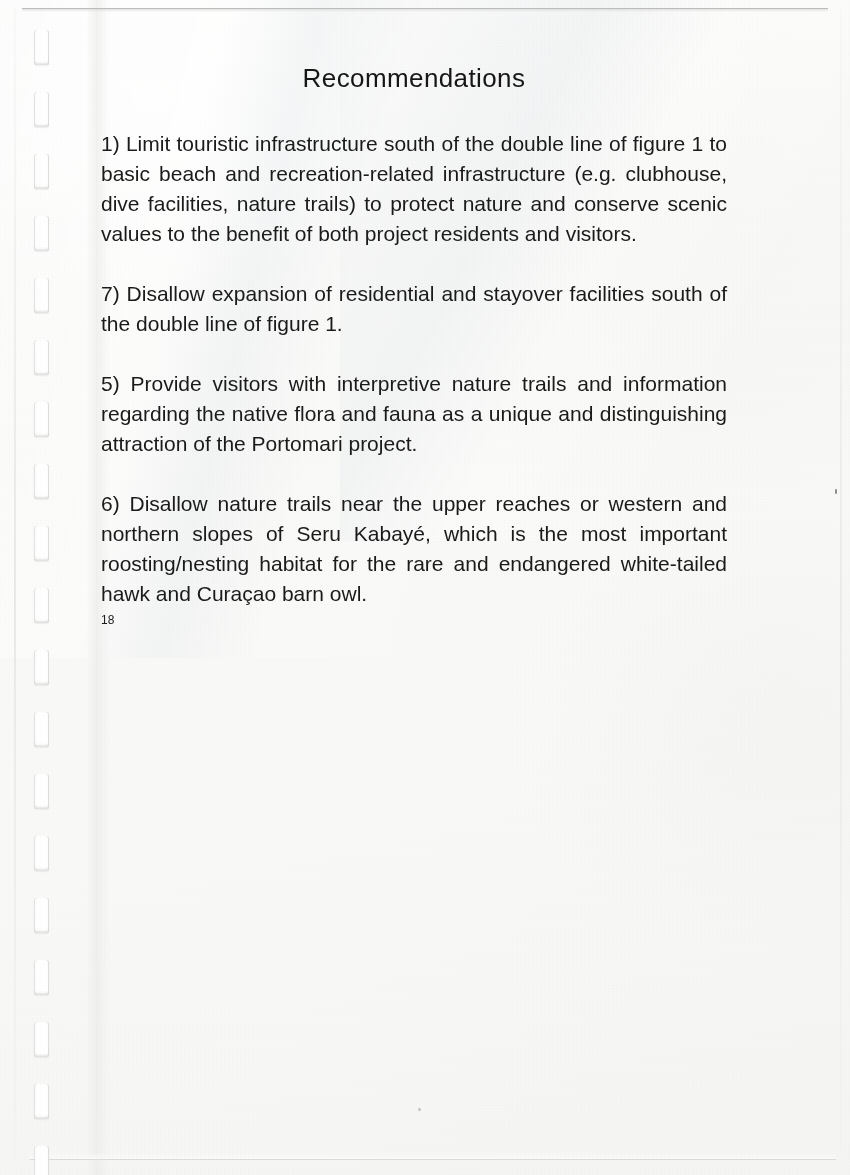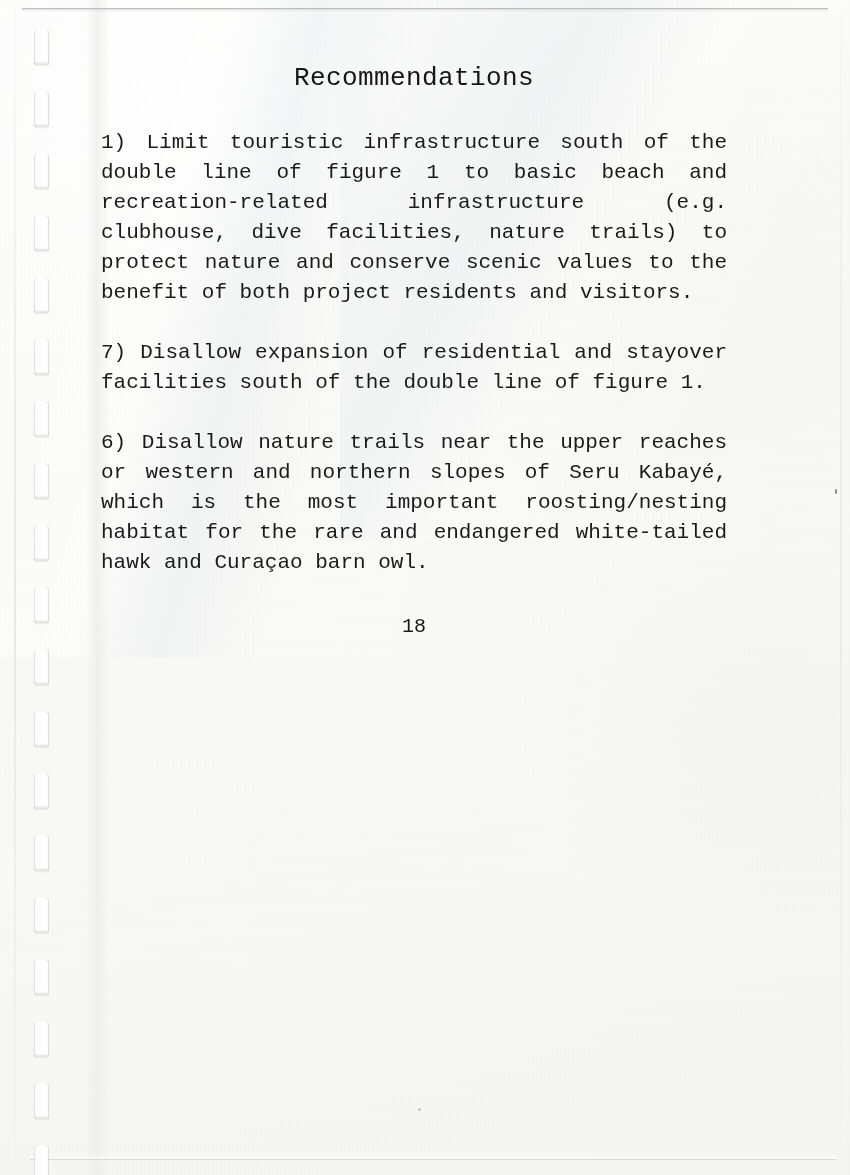--- a/index.html
+++ b/index.html
@@ -7,21 +7,21 @@
     padding: 0;
     background: #ffffff;
   }
 
   #page {
     position: relative;
     width: 850px;
     height: 1175px;
     overflow: hidden;
     background: #7dd3fc;
-    font-family: Liberation Mono, monospace;
+    font-family: Liberation Sans, sans-serif;
     color: #1b1b1b;
   }
 
   
   .paper-base {
     position: absolute;
     inset: 0;
     background:
       radial-gradient(ellipse 420px 300px at 18% 8%,  rgba(255,255,255,0.95) 0%, rgba(255,255,255,0) 70%),
       radial-gradient(ellipse 500px 420px at 78% 22%, rgba(246,246,244,0.85) 0%, rgba(246,246,244,0) 72%),
@@ -171,23 +171,22 @@
     margin: 0 0 30px 0;
     font-size: 21px;
     line-height: 30px;
     text-align: justify;
     text-justify: inter-word;
     color: #1b1b1b;
   }
   .para:last-child { margin-bottom: 0; }
 
   .page-number {
-    margin-top: 38px;
-    text-align: center;
-    font-size: 20px;
+    text-align: left;
+    font-size: 12px;
     line-height: 22px;
     color: #1b1b1b;
   }
 
   
   .speck {
     position: absolute;
     left: 835px;
     top: 489px;
     width: 2px;
@@ -256,20 +255,21 @@
       <div class="hole" style="top: 1084px;"></div>
       <div class="hole" style="top: 1146px;"></div>
     </div>
 
   <div class="sheet-content">
     <h1 class="doc-title">Recommendations</h1>
 
     <div class="body" id="recommendation-list">
         <p class="para">1) Limit touristic infrastructure south of the double line of figure 1 to basic beach and recreation-related infrastructure (e.g. clubhouse, dive facilities, nature trails) to protect nature and conserve scenic values to the benefit of both project residents and visitors.</p>
         <p class="para">7) Disallow expansion of residential and stayover facilities south of the double line of figure 1.</p>
+        <p class="para">5) Provide visitors with interpretive nature trails and information regarding the native flora and fauna as a unique and distinguishing attraction of the Portomari project.</p>
         <p class="para">6) Disallow nature trails near the upper reaches or western and northern slopes of Seru Kabayé, which is the most important roosting/nesting habitat for the rare and endangered white-tailed hawk and Curaçao barn owl.</p>
       </div>
 
     <div class="page-number">18</div>
   </div>
 
   <div class="speck"></div>
   <div class="speck2"></div>
   <div class="grain"></div>
 

